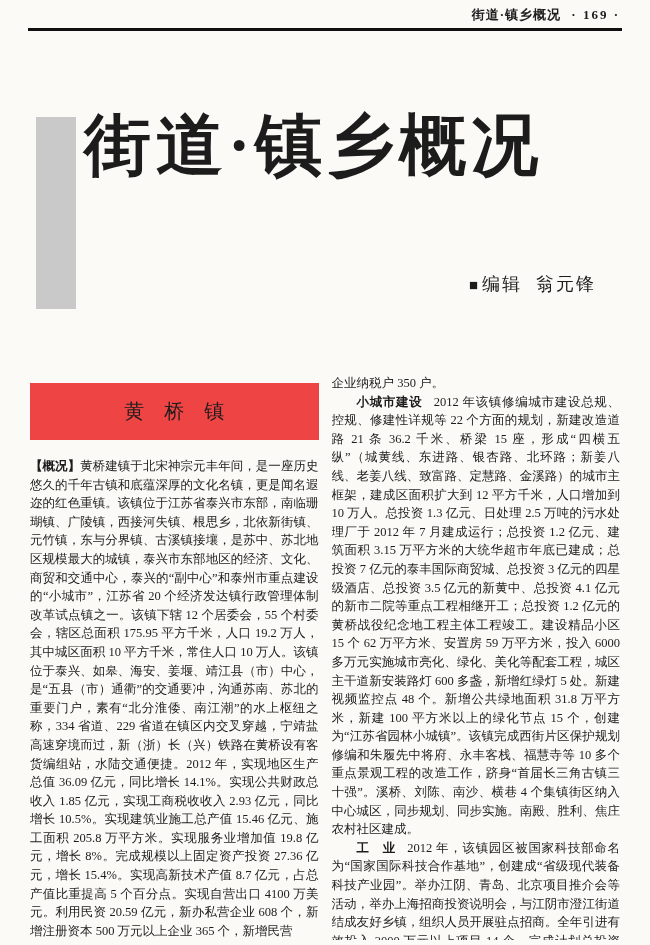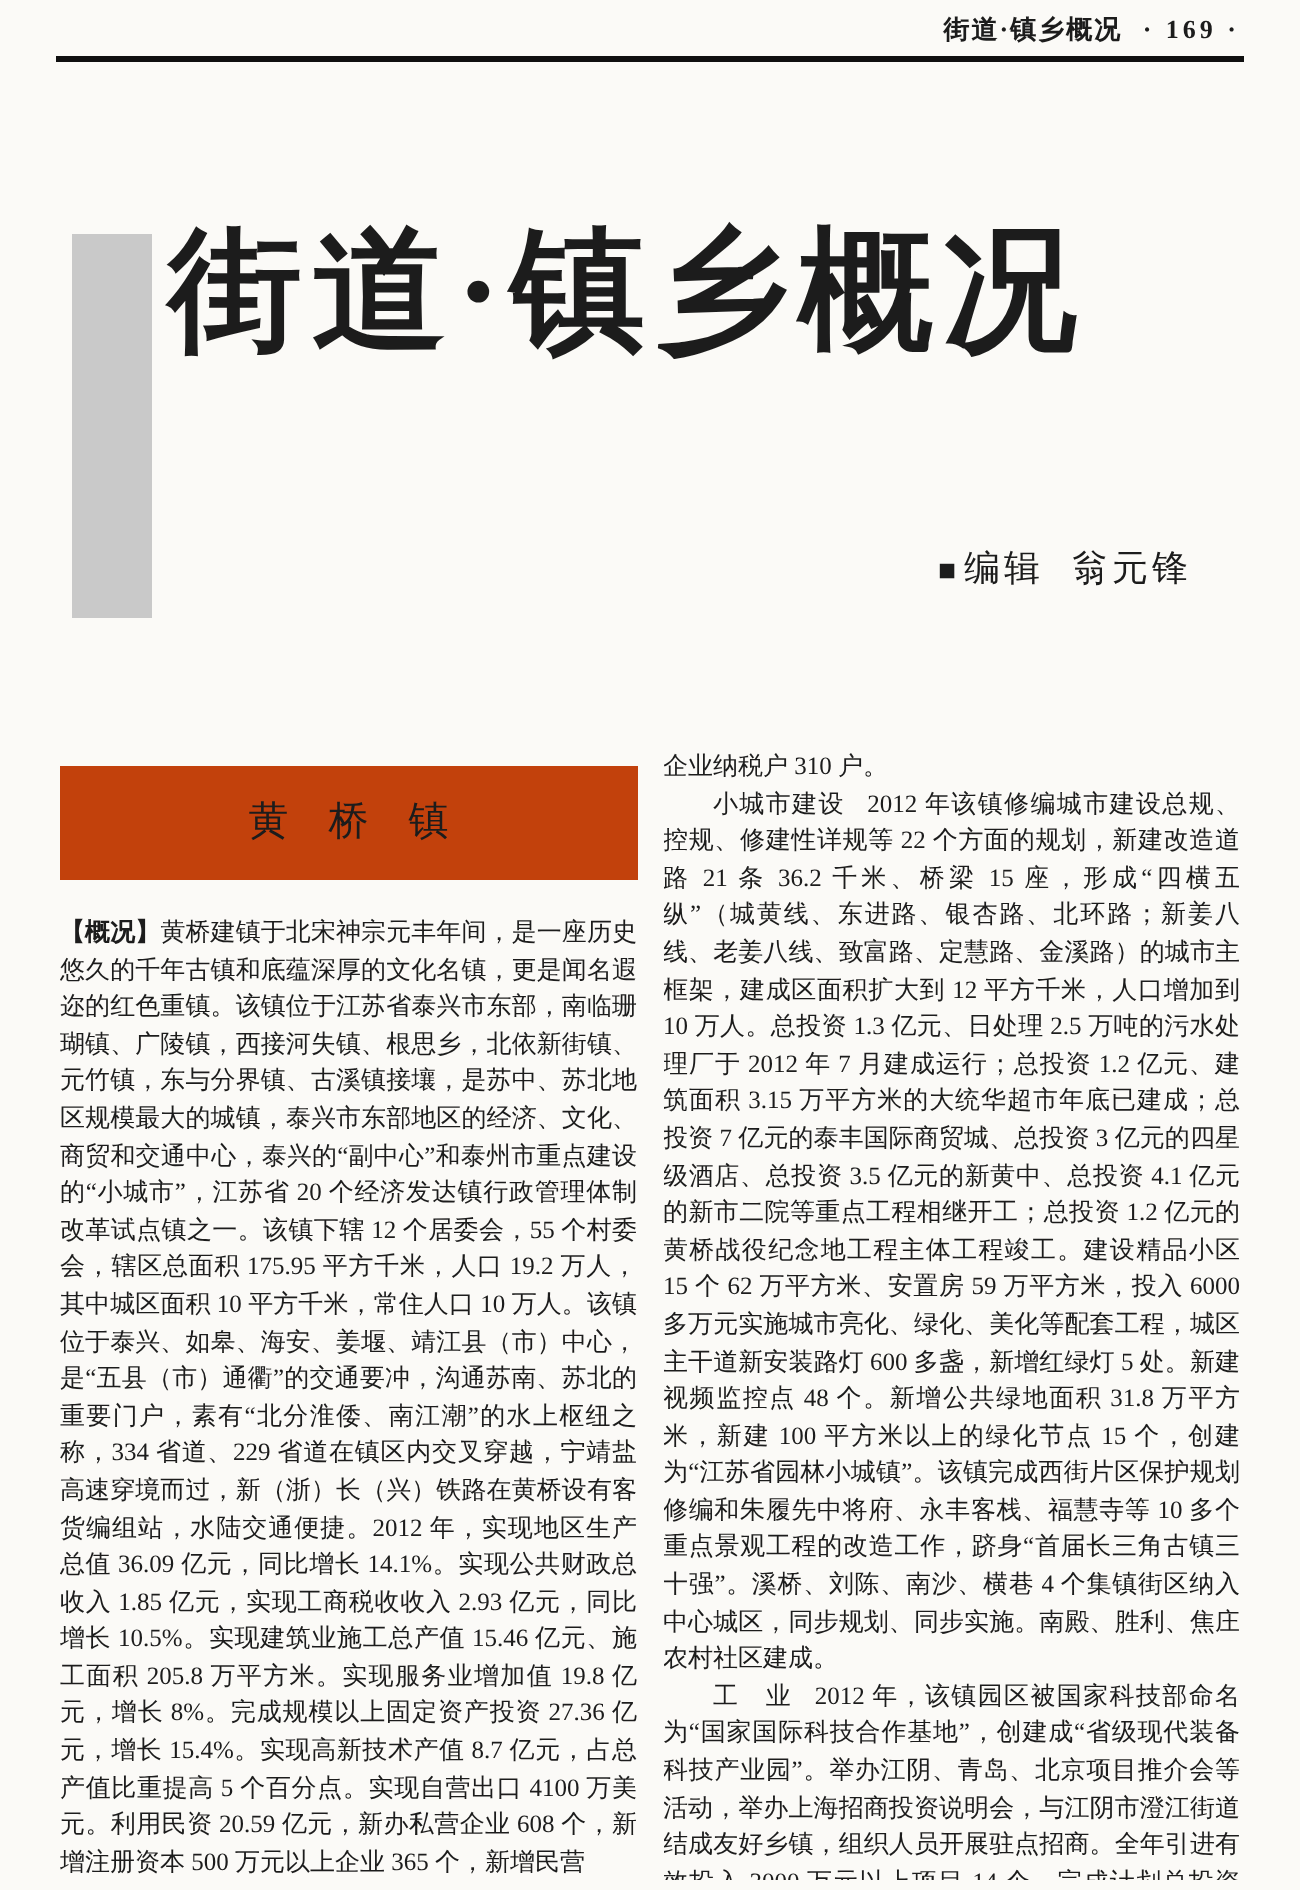--- a/index.html
+++ b/index.html
@@ -44,29 +44,29 @@
   .columns {
     position:absolute; left:30px; top:374px; width:590px; height:566px;
     display:flex; gap:13px;
   }
   .col {
     width:289px; height:566px; overflow:hidden;
     font-size:12.5px; line-height:18.6px; text-align:justify;
     text-justify:inter-ideograph;
   }
   .section-box {
-    margin-top:9px; height:57px; background:#c2410c;
+    margin-top:9px; height:57px; background:#ef4444;
     display:flex; align-items:center; justify-content:center;
     font-size:20px; font-weight:500;
   }
   .section-box span { letter-spacing:0; }
   .col p { margin:0; }
   .p-first { margin-top:17px !important; }
   .lead { font-weight:bold; }
-  .sublead { font-weight:normal; margin-right:0.9em; }
+  .sublead { font-weight:bold; margin-right:0.9em; }
   .indent { text-indent:2em; }
 </style>
 </head>
 <body>
 
 <div class="page">
 
   <div class="running-head">
     <span>街道·镇乡概况</span>
     <span class="pageno">· 169 ·</span>
@@ -84,20 +84,20 @@
   <div class="columns">
 
     <div class="col">
       <div class="section-box">
         <span>黄　桥　镇</span>
       </div>
       <p class="p-first"><span class="lead">【概况】</span><span>黄桥建镇于北宋神宗元丰年间，是一座历史悠久的千年古镇和底蕴深厚的文化名镇，更是闻名遐迩的红色重镇。该镇位于江苏省泰兴市东部，南临珊瑚镇、广陵镇，西接河失镇、根思乡，北依新街镇、元竹镇，东与分界镇、古溪镇接壤，是苏中、苏北地区规模最大的城镇，泰兴市东部地区的经济、文化、商贸和交通中心，泰兴的“副中心”和泰州市重点建设的“小城市”，江苏省 20 个经济发达镇行政管理体制改革试点镇之一。该镇下辖 12 个居委会，55 个村委会，辖区总面积 175.95 平方千米，人口 19.2 万人，其中城区面积 10 平方千米，常住人口 10 万人。该镇位于泰兴、如皋、海安、姜堰、靖江县（市）中心，是“五县（市）通衢”的交通要冲，沟通苏南、苏北的重要门户，素有“北分淮倭、南江潮”的水上枢纽之称，334 省道、229 省道在镇区内交叉穿越，宁靖盐高速穿境而过，新（浙）长（兴）铁路在黄桥设有客货编组站，水陆交通便捷。2012 年，实现地区生产总值 36.09 亿元，同比增长 14.1%。实现公共财政总收入 1.85 亿元，实现工商税收收入 2.93 亿元，同比增长 10.5%。实现建筑业施工总产值 15.46 亿元、施工面积 205.8 万平方米。实现服务业增加值 19.8 亿元，增长 8%。完成规模以上固定资产投资 27.36 亿元，增长 15.4%。实现高新技术产值 8.7 亿元，占总产值比重提高 5 个百分点。实现自营出口 4100 万美元。利用民资 20.59 亿元，新办私营企业 608 个，新增注册资本 500 万元以上企业 365 个，新增民营</span></p>
     </div>
 
     <div class="col">
-      <p>企业纳税户 310 户。</p>
+      <p>企业纳税户 350 户。</p>
       <p class="indent"><span class="sublead">小城市建设</span><span>2012 年该镇修编城市建设总规、控规、修建性详规等 22 个方面的规划，新建改造道路 21 条 36.2 千米、桥梁 15 座，形成“四横五纵”（城黄线、东进路、银杏路、北环路；新姜八线、老姜八线、致富路、定慧路、金溪路）的城市主框架，建成区面积扩大到 12 平方千米，人口增加到 10 万人。总投资 1.3 亿元、日处理 2.5 万吨的污水处理厂于 2012 年 7 月建成运行；总投资 1.2 亿元、建筑面积 3.15 万平方米的大统华超市年底已建成；总投资 7 亿元的泰丰国际商贸城、总投资 3 亿元的四星级酒店、总投资 3.5 亿元的新黄中、总投资 4.1 亿元的新市二院等重点工程相继开工；总投资 1.2 亿元的黄桥战役纪念地工程主体工程竣工。建设精品小区 15 个 62 万平方米、安置房 59 万平方米，投入 6000 多万元实施城市亮化、绿化、美化等配套工程，城区主干道新安装路灯 600 多盏，新增红绿灯 5 处。新建视频监控点 48 个。新增公共绿地面积 31.8 万平方米，新建 100 平方米以上的绿化节点 15 个，创建为“江苏省园林小城镇”。该镇完成西街片区保护规划修编和朱履先中将府、永丰客栈、福慧寺等 10 多个重点景观工程的改造工作，跻身“首届长三角古镇三十强”。溪桥、刘陈、南沙、横巷 4 个集镇街区纳入中心城区，同步规划、同步实施。南殿、胜利、焦庄农村社区建成。</span></p>
       <p class="indent"><span class="sublead">工　业</span><span>2012 年，该镇园区被国家科技部命名为“国家国际科技合作基地”，创建成“省级现代装备科技产业园”。举办江阴、青岛、北京项目推介会等活动，举办上海招商投资说明会，与江阴市澄江街道结成友好乡镇，组织人员开展驻点招商。全年引进有效投入 3000 万元以上项目 14 个，完成计划总投资 23.3 亿</span></p>
     </div>
 
   </div>
 
 </div>
 
 </body></html>

